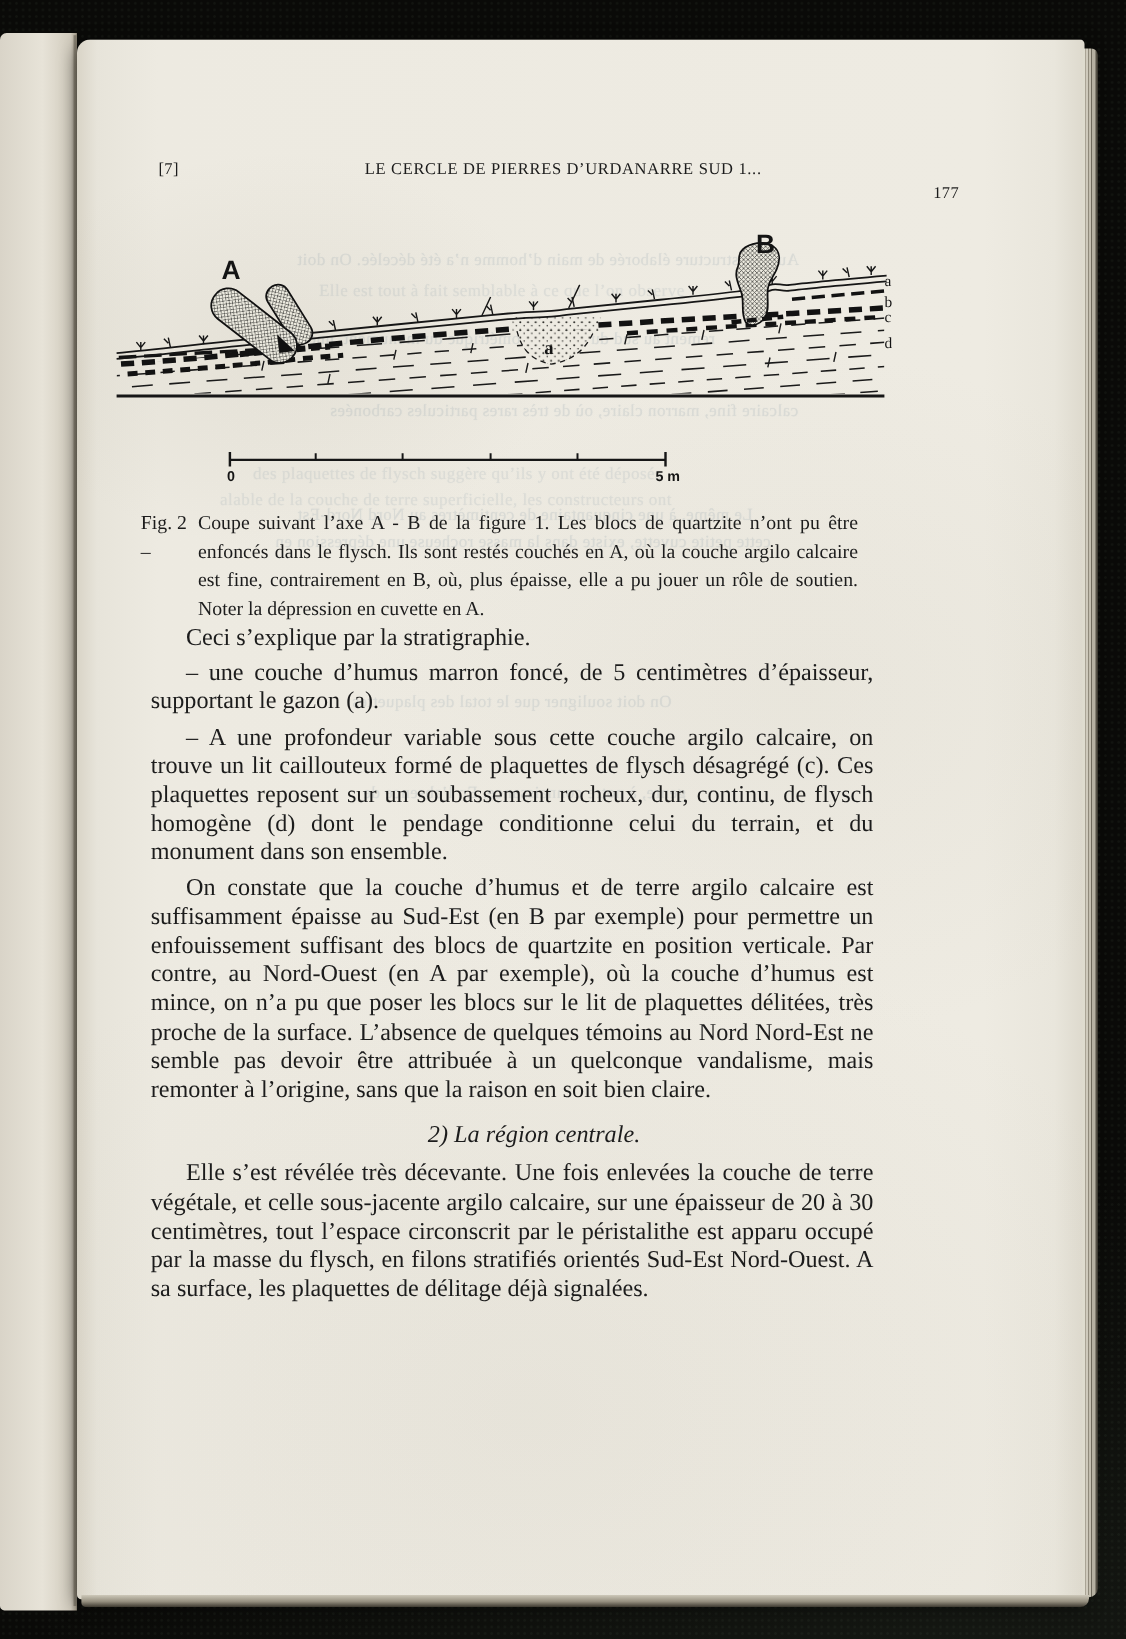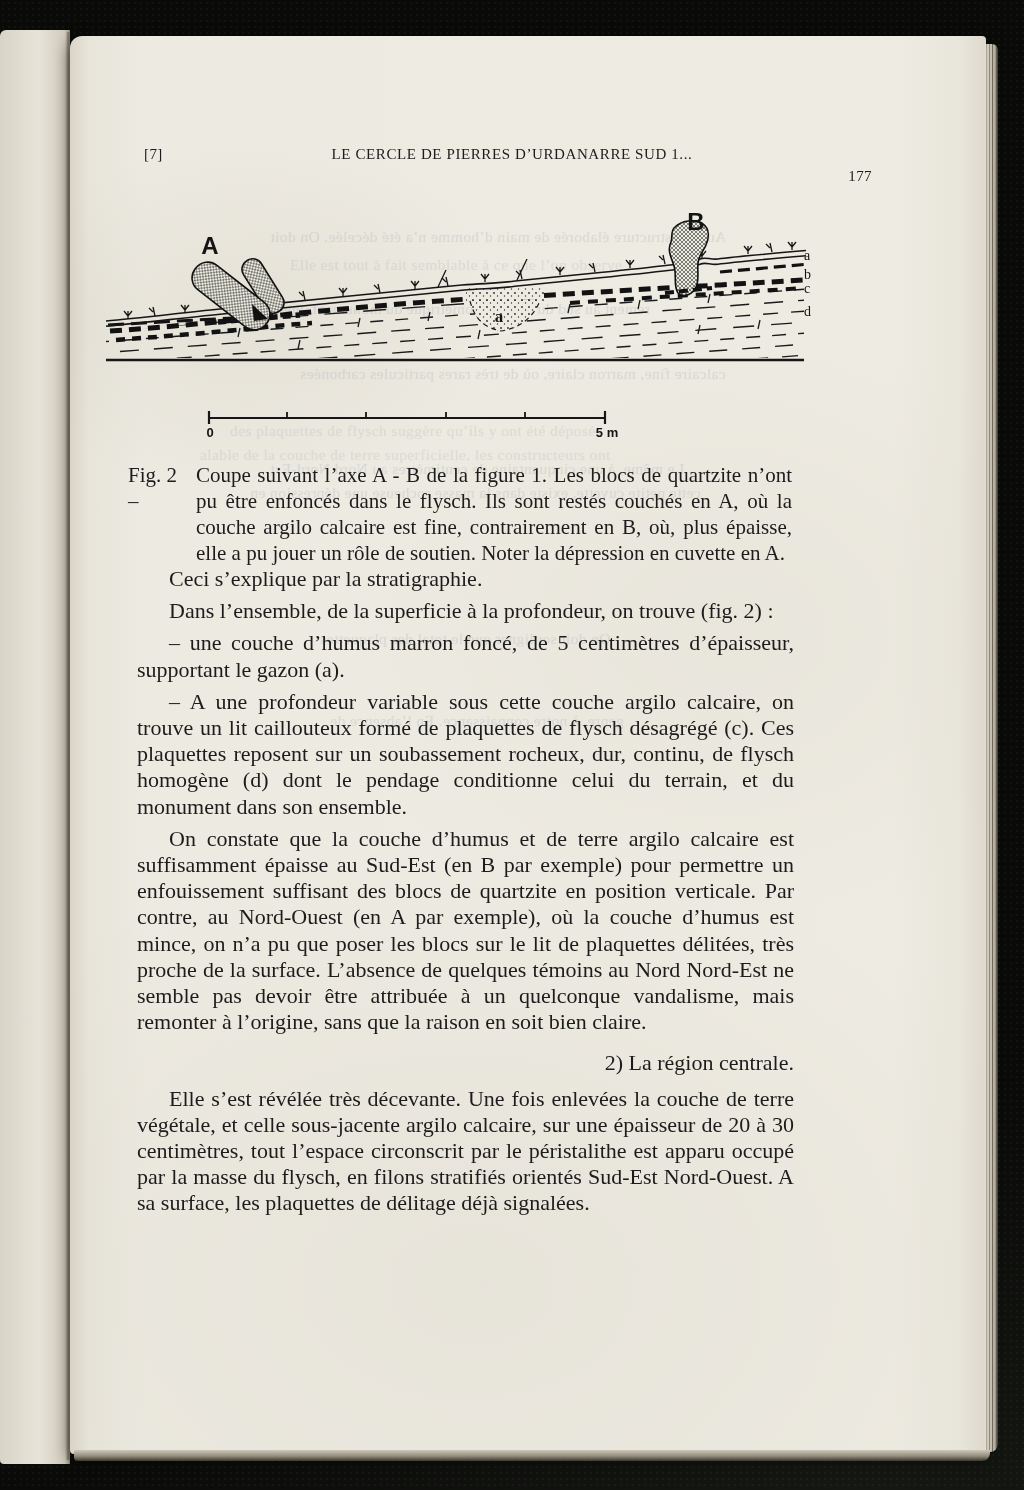--- a/index.html
+++ b/index.html
@@ -45,28 +45,28 @@
   .content{position:absolute;inset:0;z-index:3;color:#1c1c1c;}
   .running-head{position:absolute;top:146px;left:0;width:100%;height:22px;
     font-size:15px;letter-spacing:.4px;}
   .rh-num{position:absolute;left:144px;top:0;}
   .rh-title{position:absolute;left:0;right:0;top:0;text-align:center;letter-spacing:.6px;}
   .rh-page{position:absolute;right:152px;top:0;margin-top:22px;}
 
   .fig-svg{position:absolute;left:100px;top:200px;width:720px;height:250px;}
 
   .caption{position:absolute;left:128px;top:462px;width:664px;display:flex;
-    font-size:21px;line-height:26px;gap:16px;}
+    font-size:18px;line-height:26px;}
   .caption .cap-label{flex:0 0 52px;font-style:normal;}
   .caption .cap-text{flex:1;max-width:600px;text-align:justify;}
 
   .bodytext{position:absolute;left:137px;top:566px;width:657px;
     font-size:22px;line-height:26.2px;text-align:justify;}
   .bodytext p{margin:0 0 6px 0;text-indent:32px;}
-  .bodytext p.h-section{margin:15px 0 9px 0;text-indent:40px;text-align:right;}
+  .bodytext p.h-section{font-style:italic;margin:15px 0 9px 0;text-indent:40px;text-align:center;}
 
   
   .bleed{position:absolute;z-index:1;font-size:15.5px;white-space:nowrap;
     color:#6f8799;letter-spacing:.4px;text-shadow:0 0 1px rgba(111,135,153,.9);}
   .bleed.mir{transform:scaleX(-1);opacity:.15;}
   .bleed.off{opacity:.13;}
 
   svg text{font-family:"Liberation Sans","DejaVu Sans",sans-serif;}
   svg text.serif{font-family:"Liberation Serif","DejaVu Serif",serif;}
 </style>
@@ -217,21 +217,20 @@
       </g>
     </svg>
 
     <div class="caption">
       <span class="cap-label">Fig. 2 –</span>
       <span class="cap-text">Coupe suivant l’axe A - B de la figure 1. Les blocs de quartzite n’ont pu être enfoncés dans le flysch. Ils sont restés couchés en A, où la couche argilo calcaire est fine, contrairement en B, où, plus épaisse, elle a pu jouer un rôle de soutien. Noter la dépression en cuvette en A.</span>
     </div>
 
     <div class="bodytext">
       <p>Ceci s’explique par la stratigraphie.</p>
-      <p>Dans l’ensemble, de la superficie à la profondeur, on trouve (fig. 2) :</p>
       <p>– une couche d’humus marron foncé, de 5 centimètres d’épaisseur, supportant le gazon (a).</p>
       <p>– A une profondeur variable sous cette couche argilo calcaire, on trouve un lit caillouteux formé de plaquettes de flysch désagrégé (c). Ces plaquettes reposent sur un soubassement rocheux, dur, continu, de flysch homogène (d) dont le pendage conditionne celui du terrain, et du monument dans son ensemble.</p>
       <p>On constate que la couche d’humus et de terre argilo calcaire est suffisamment épaisse au Sud-Est (en B par exemple) pour permettre un enfouissement suffisant des blocs de quartzite en position verticale. Par contre, au Nord-Ouest (en A par exemple), où la couche d’humus est mince, on n’a pu que poser les blocs sur le lit de plaquettes délitées, très proche de la surface. L’absence de quelques témoins au Nord Nord-Est ne semble pas devoir être attribuée à un quelconque vandalisme, mais remonter à l’origine, sans que la raison en soit bien claire.</p>
       <p class="h-section">2) La région centrale.</p>
       <p>Elle s’est révélée très décevante. Une fois enlevées la couche de terre végétale, et celle sous-jacente argilo calcaire, sur une épaisseur de 20 à 30 centimètres, tout l’espace circonscrit par le péristalithe est apparu occupé par la masse du flysch, en filons stratifiés orientés Sud-Est Nord-Ouest. A sa surface, les plaquettes de délitage déjà signalées.</p>
     </div>
 
   </div>
 </div>
 

